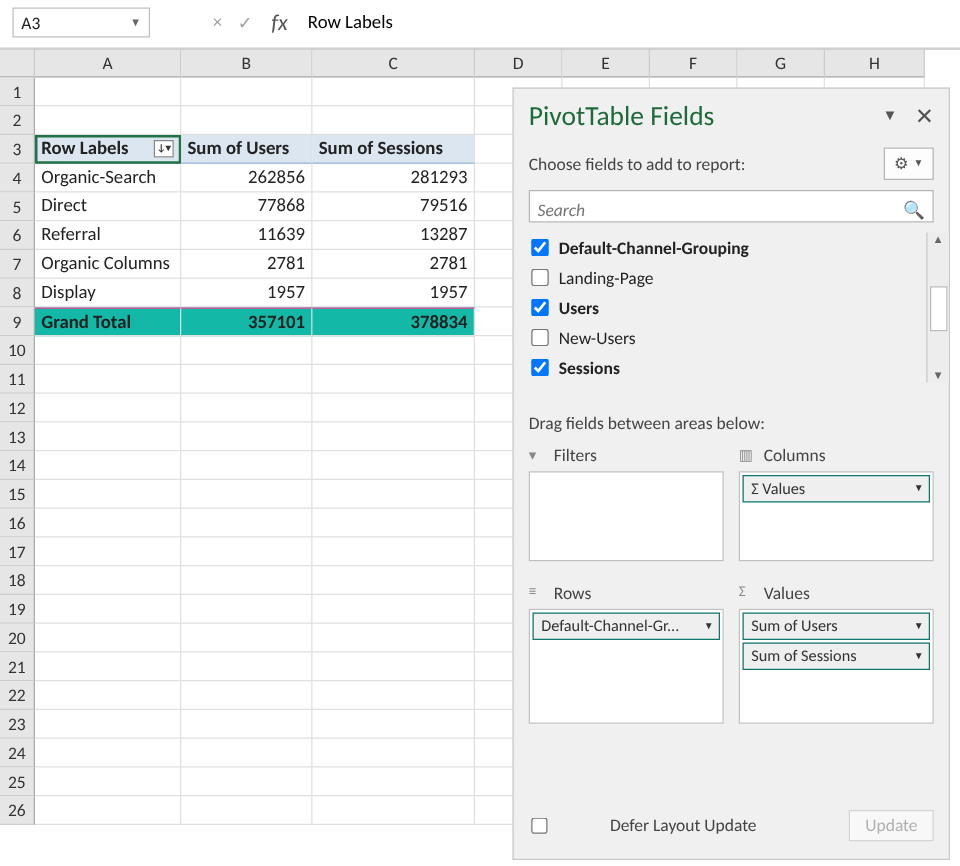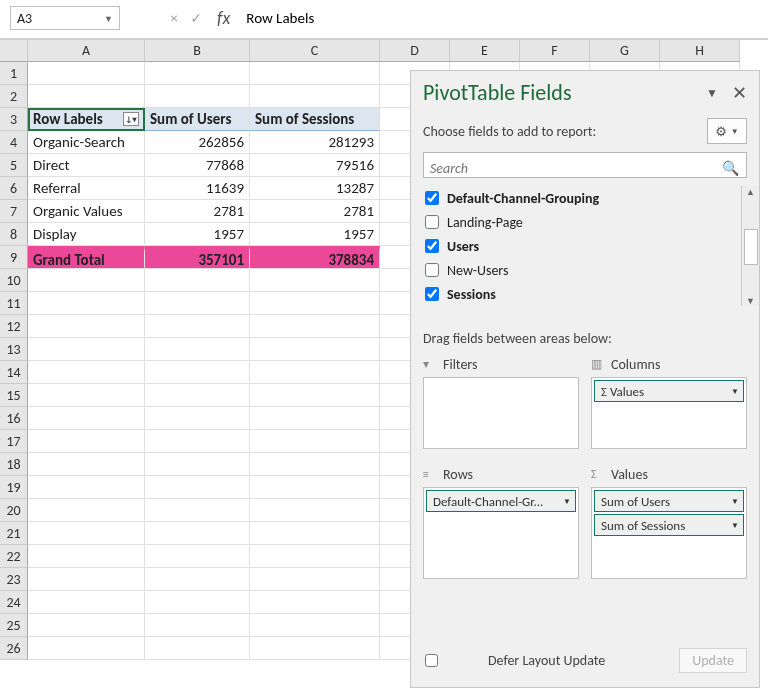--- a/index.html
+++ b/index.html
@@ -22,21 +22,21 @@
   .col-h { height: 22px; background: #e6e6e6; border-right: 1px solid #ccc; border-bottom: 1px solid #aaa; display:flex;align-items:center;justify-content:center; font-size: 14px; color:#333; }
   .cw-A { width: 117px; } .cw-B { width: 105px; } .cw-C { width: 130px; }
   .cw-D { width: 70px; } .cw-E { width: 70px; } .cw-F { width: 70px; } .cw-G { width: 70px; } .cw-H { width: 80px; }
 
   .rows-area { display:flex; flex-direction: column; }
   .grid-row { display:flex; height: 23px; }
   .row-h { width: 28px; background:#e6e6e6; border-right:1px solid #aaa; border-bottom:1px solid #ccc; display:flex;align-items:center;justify-content:center; font-size:14px; color:#333;}
   .cell { border-right: 1px solid #e0e0e0; border-bottom: 1px solid #e0e0e0; padding: 0 5px; display:flex; align-items:center; font-size: 15px; color: #222; overflow: hidden; white-space: nowrap; }
   .right { justify-content: flex-end; }
   .pv-head { background: #dce6f1; font-weight: bold; border-bottom: 1px solid #95b3d7;}
-  .pv-total { background: #ec4899; font-weight: bold; border-top: 6px solid #ec4899;}
+  .pv-total { background: #14b8a6; font-weight: bold; border-top: 1px solid #ec4899;}
   .selected { outline: 2px solid #217346; outline-offset: -2px; }
   .rl-filter { display:flex; align-items:center; justify-content:space-between; width:100%; }
   .filter-btn { width:16px; height:14px; border:1px solid #888; background:#fff; font-size:8px; line-height:12px; text-align:center; color:#333; display:flex;align-items:center;justify-content:center;}
 
   
   .pane { position: absolute; top: 70px; left: 410px; width: 350px; height: 618px; background: #f0f0f0; border: 1px solid #c8c8c8; display:flex; flex-direction:column; padding: 0; }
   .pane-header { display:flex; align-items:center; padding: 8px 12px 2px 12px; }
   .pane-title { color: #1e6b3a; font-size: 22px; font-weight: normal; flex:1; letter-spacing: 0px; }
   .pane-caret { font-size: 12px; color:#555; margin-right: 14px; cursor:pointer;}
   .pane-close { font-size: 18px; color:#555; cursor:pointer; }
@@ -167,21 +167,21 @@
         <div class="cell cw-B right">11639</div>
         <div class="cell cw-C right">13287</div>
         <div class="cell cw-D right"></div>
         <div class="cell cw-E right"></div>
         <div class="cell cw-F right"></div>
         <div class="cell cw-G right"></div>
         <div class="cell cw-H right"></div>
       </div>
       <div class="grid-row">
         <div class="row-h">7</div>
-        <div class="cell cw-A">Organic Values</div>
+        <div class="cell cw-A">Organic Columns</div>
         <div class="cell cw-B right">2781</div>
         <div class="cell cw-C right">2781</div>
         <div class="cell cw-D right"></div>
         <div class="cell cw-E right"></div>
         <div class="cell cw-F right"></div>
         <div class="cell cw-G right"></div>
         <div class="cell cw-H right"></div>
       </div>
       <div class="grid-row">
         <div class="row-h">8</div>

